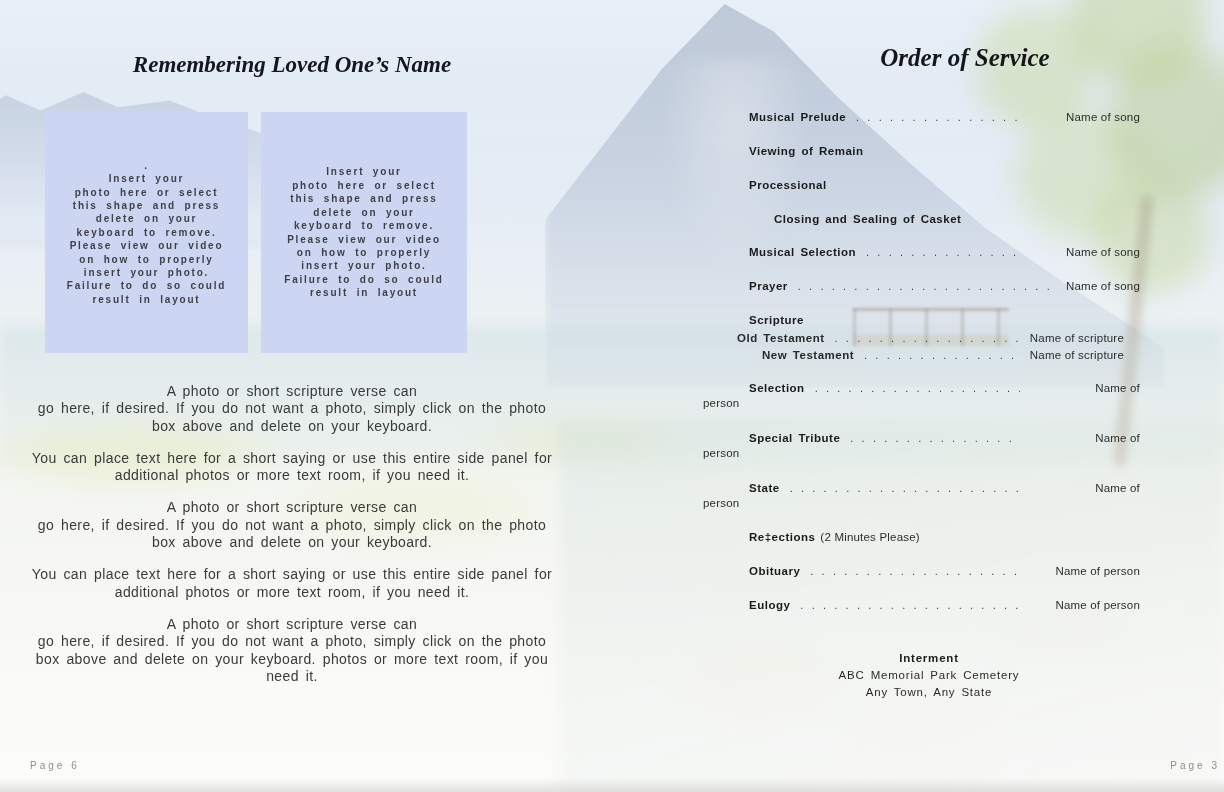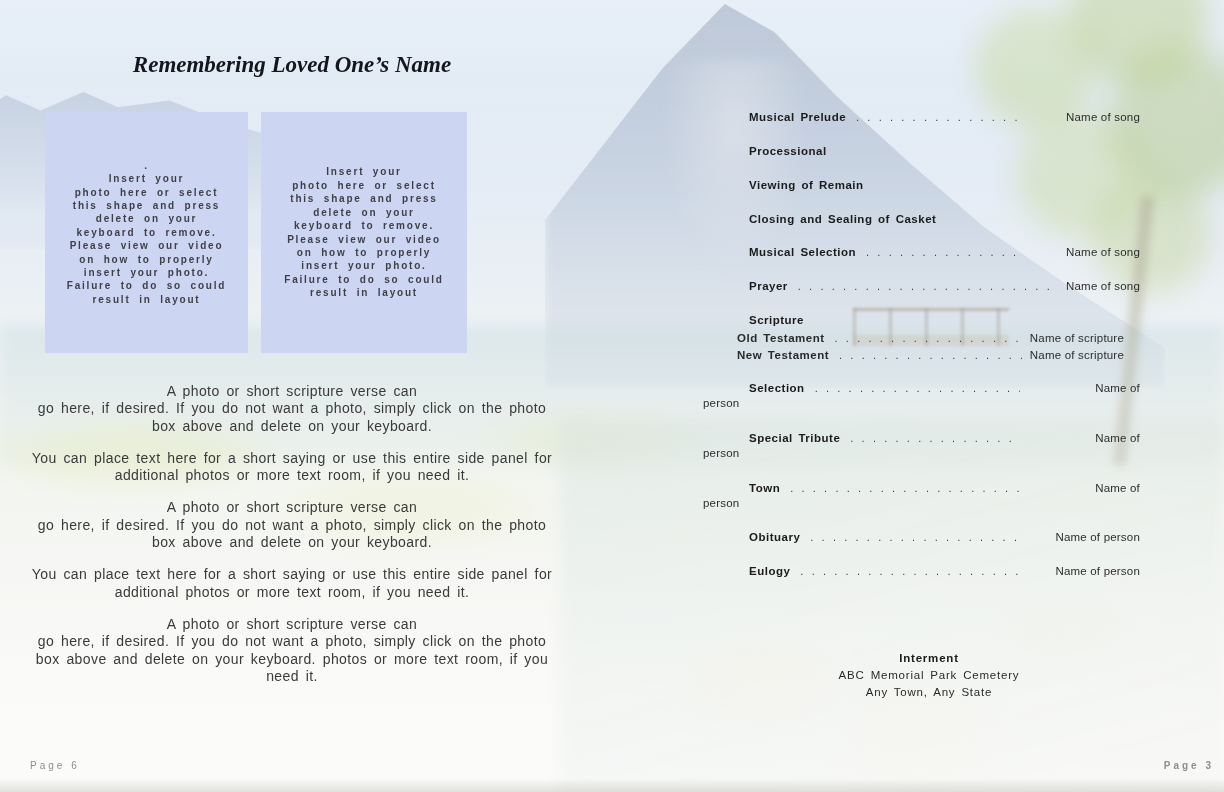--- a/index.html
+++ b/index.html
@@ -74,36 +74,36 @@
   .photo-box-1 { left:45px; width:203px; }
   .photo-box-2 { left:261px; width:206px; }
   .photo-box .ph-text { white-space:pre-line; text-align:center; font-size:10px; line-height:13.4px;
     letter-spacing:1.8px; word-spacing:4px; color:#3f3f46; font-weight:bold; }
 
   .body-copy { position:absolute; left:30px; top:383px; width:524px; text-align:center; }
   .body-copy p { white-space:pre-line; font-size:14px; line-height:17.3px; letter-spacing:.4px;
     word-spacing:2.5px; color:#3a3a3a; margin-bottom:15px; }
 
   .page-num { position:absolute; top:760px; font-size:10px; letter-spacing:3px; color:#8f8f88; }
-  .pn-left { left:30px; } .pn-right { right:10px;font-weight:bold; }
+  .pn-left { left:30px; } .pn-right { right:4px; }
 
   
   .svc-list { position:absolute; left:91px; top:110px; width:437px; color:#222; }
   .svc-row { display:flex; align-items:baseline; line-height:15px;padding-left:46px; }
   .svc-label { font-weight:bold; font-size:11.5px; letter-spacing:.5px; word-spacing:2px; color:#1b1b1b; white-space:nowrap; }
   .svc-suffix { font-size:11.5px; color:#2d2d2d; margin-left:5px; letter-spacing:.2px; }
   .dots { flex:1 1 auto; overflow:hidden; white-space:nowrap; margin:0 8px 0 10px;
     font-size:11px; letter-spacing:2.6px; color:#3d3d3d; }
   .dots::after { content:". . . . . . . . . . . . . . . . . . . . . . . . . . . . . . . . . . . . . . . . . . . . . . . . . . . . . . . . . . . ."; }
   .svc-val { font-size:11.5px; color:#2d2d2d; letter-spacing:.2px; white-space:nowrap; }
   .val-col { flex:0 0 112px; width:112px; text-align:right; }
   .svc-wrap { line-height:15px; font-size:11.5px; color:#2d2d2d; letter-spacing:.2px; }
   .indent { padding-left:34px; margin-right:16px; }
   .indent .svc-label { font-weight:bold; font-size:11.5px; color:#2a2a2a; }
-  .mb19 { margin-bottom:19px; } .mb18 { margin-bottom:18px; } .mb20 { margin-bottom:20px; }
+  .mb19 { margin-bottom:19px; } .mb18 { margin-bottom:18px;margin-left:25px; } .mb20 { margin-bottom:20px; }
   .mb3 { margin-bottom:3px; } .mb2 { margin-bottom:2px; }
 
   .interment { position:absolute; left:0; top:650px; width:612px; text-align:center;
     transform:translateX(11px); color:#2a2a2a; }
   .interment .int-head { font-weight:bold; font-size:11.5px; letter-spacing:.8px; word-spacing:2px; line-height:17px; color:#1b1b1b; }
   .interment .int-line { font-size:11.5px; letter-spacing:.8px; word-spacing:2px; line-height:17px; }
 </style>
 </head>
 <body>
 
@@ -167,35 +167,36 @@
       <p>A photo or short scripture verse can
 go here, if desired. If you do not want a photo, simply click on the photo
 box above and delete on your keyboard.  photos or more text room, if you
 need it.</p>
     </div>
 
     <div class="page-num pn-left">Page 6</div>
   </div>
 
   <div class="page page-right">
+    <div class="doc-title title-right">Order of Service</div>
 
     <div class="svc-list">
 
       <div class="svc-row mb19">
         <span class="svc-label">Musical Prelude</span>
         <span class="dots"></span>
         <span class="svc-val val-col">Name of song</span>
       </div>
 
       <div class="svc-row mb19">
+        <span class="svc-label">Viewing of Remain</span>
+      </div>
+
+      <div class="svc-row mb19">
         <span class="svc-label">Processional</span>
-      </div>
-
-      <div class="svc-row mb19">
-        <span class="svc-label">Viewing of Remain</span>
       </div>
 
       <div class="svc-row mb18">
         <span class="svc-label">Closing and Sealing of Casket</span>
       </div>
 
       <div class="svc-row mb19">
         <span class="svc-label">Musical Selection</span>
         <span class="dots"></span>
         <span class="svc-val val-col">Name of song</span>
@@ -236,27 +237,31 @@
         <div class="svc-row">
           <span class="svc-label">Special Tribute</span>
           <span class="dots"></span>
           <span class="svc-val val-col">Name of</span>
         </div>
         <div class="svc-wrap">person</div>
       </div>
 
       <div class="mb19">
         <div class="svc-row">
-          <span class="svc-label">Town</span>
+          <span class="svc-label">State</span>
           <span class="dots"></span>
           <span class="svc-val val-col">Name of</span>
         </div>
         <div class="svc-wrap">person</div>
       </div>
 
+      <div class="svc-row mb19">
+        <span class="svc-label">Re‡ections</span>
+        <span class="svc-suffix">(2 Minutes Please)</span>
+      </div>
 
       <div class="svc-row mb19">
         <span class="svc-label">Obituary</span>
         <span class="dots"></span>
         <span class="svc-val val-col">Name of person</span>
       </div>
 
       <div class="svc-row">
         <span class="svc-label">Eulogy</span>
         <span class="dots"></span>

